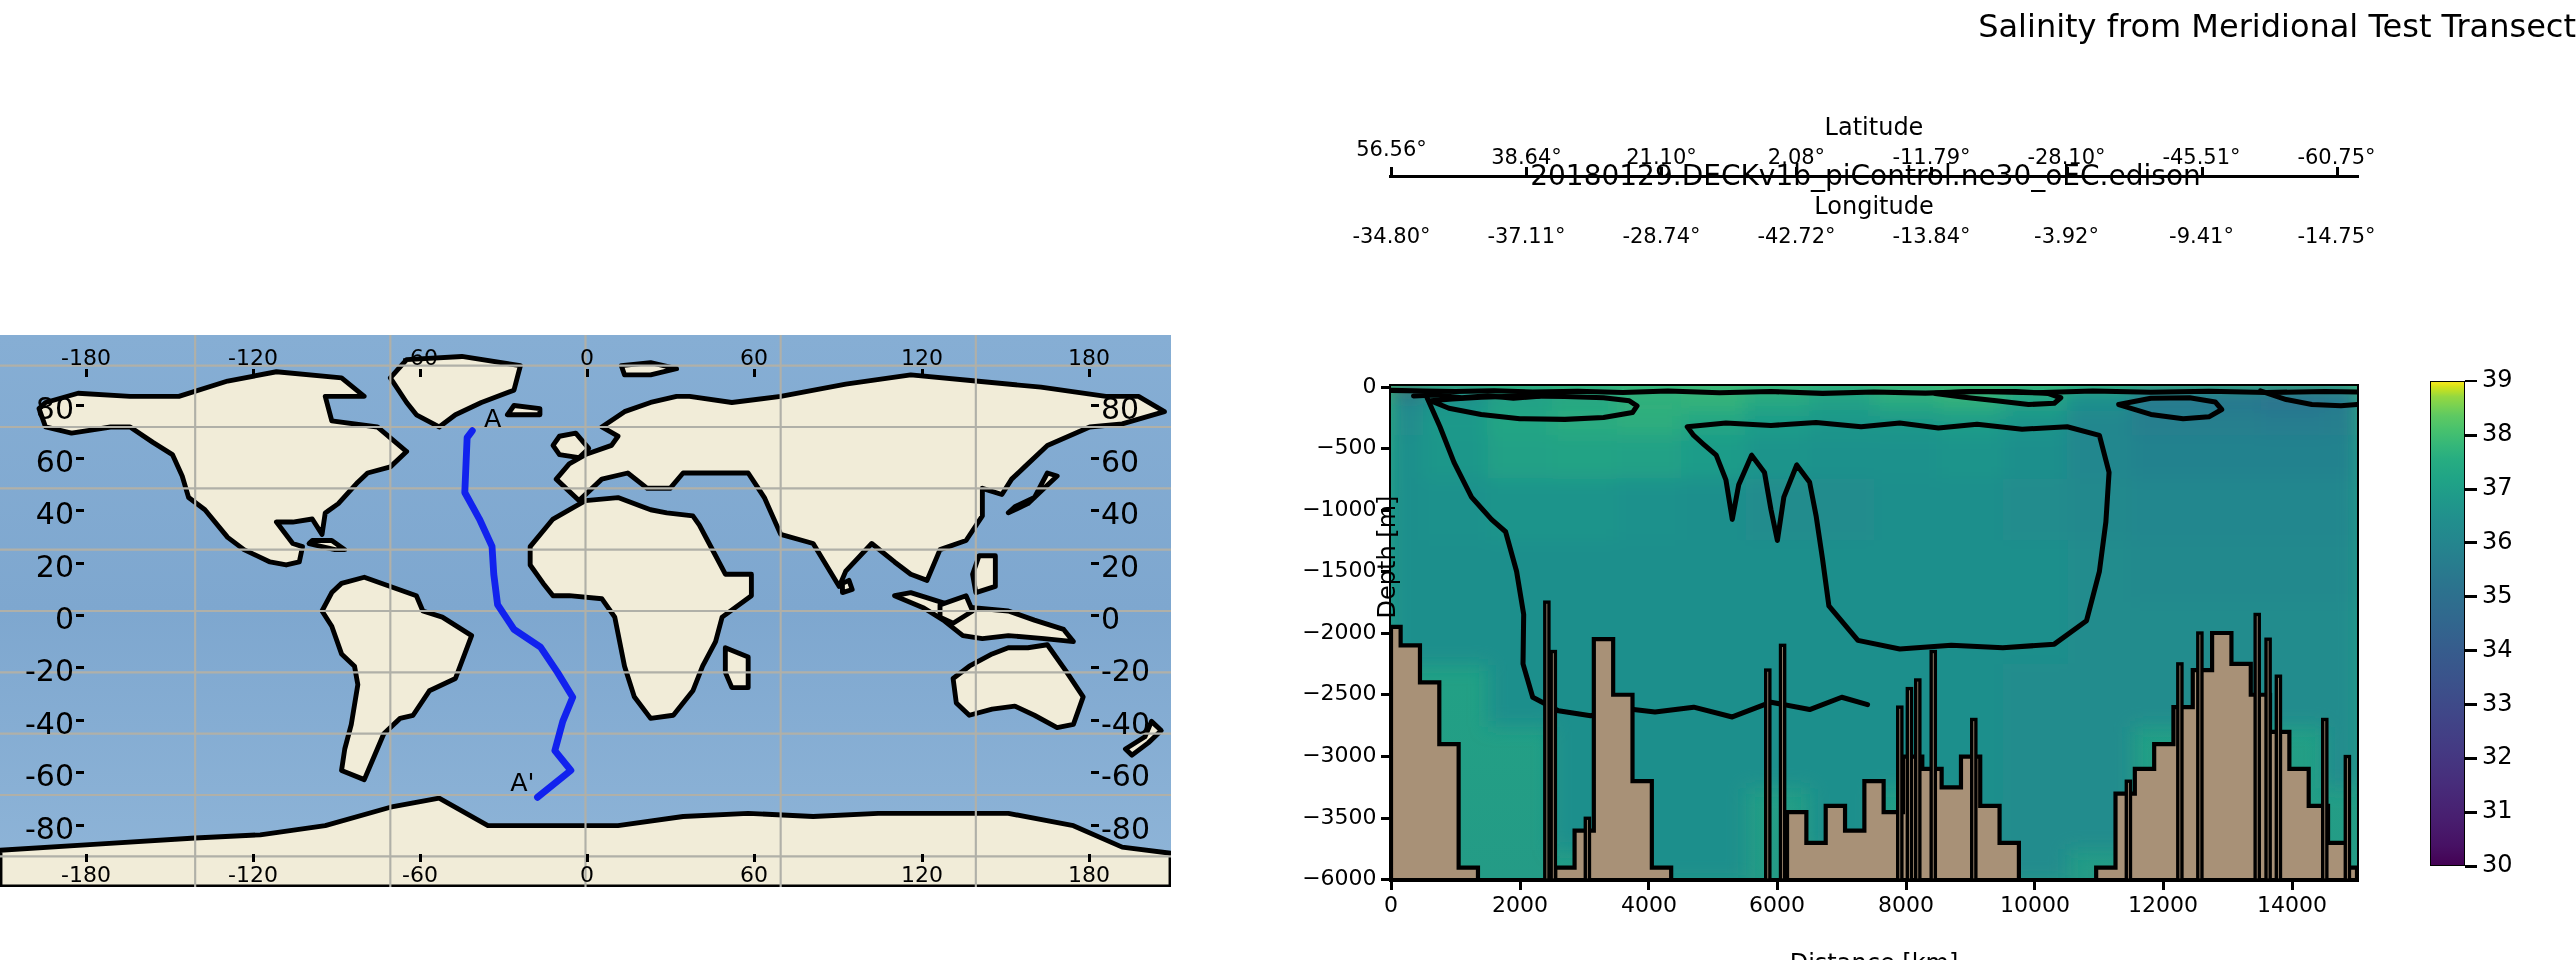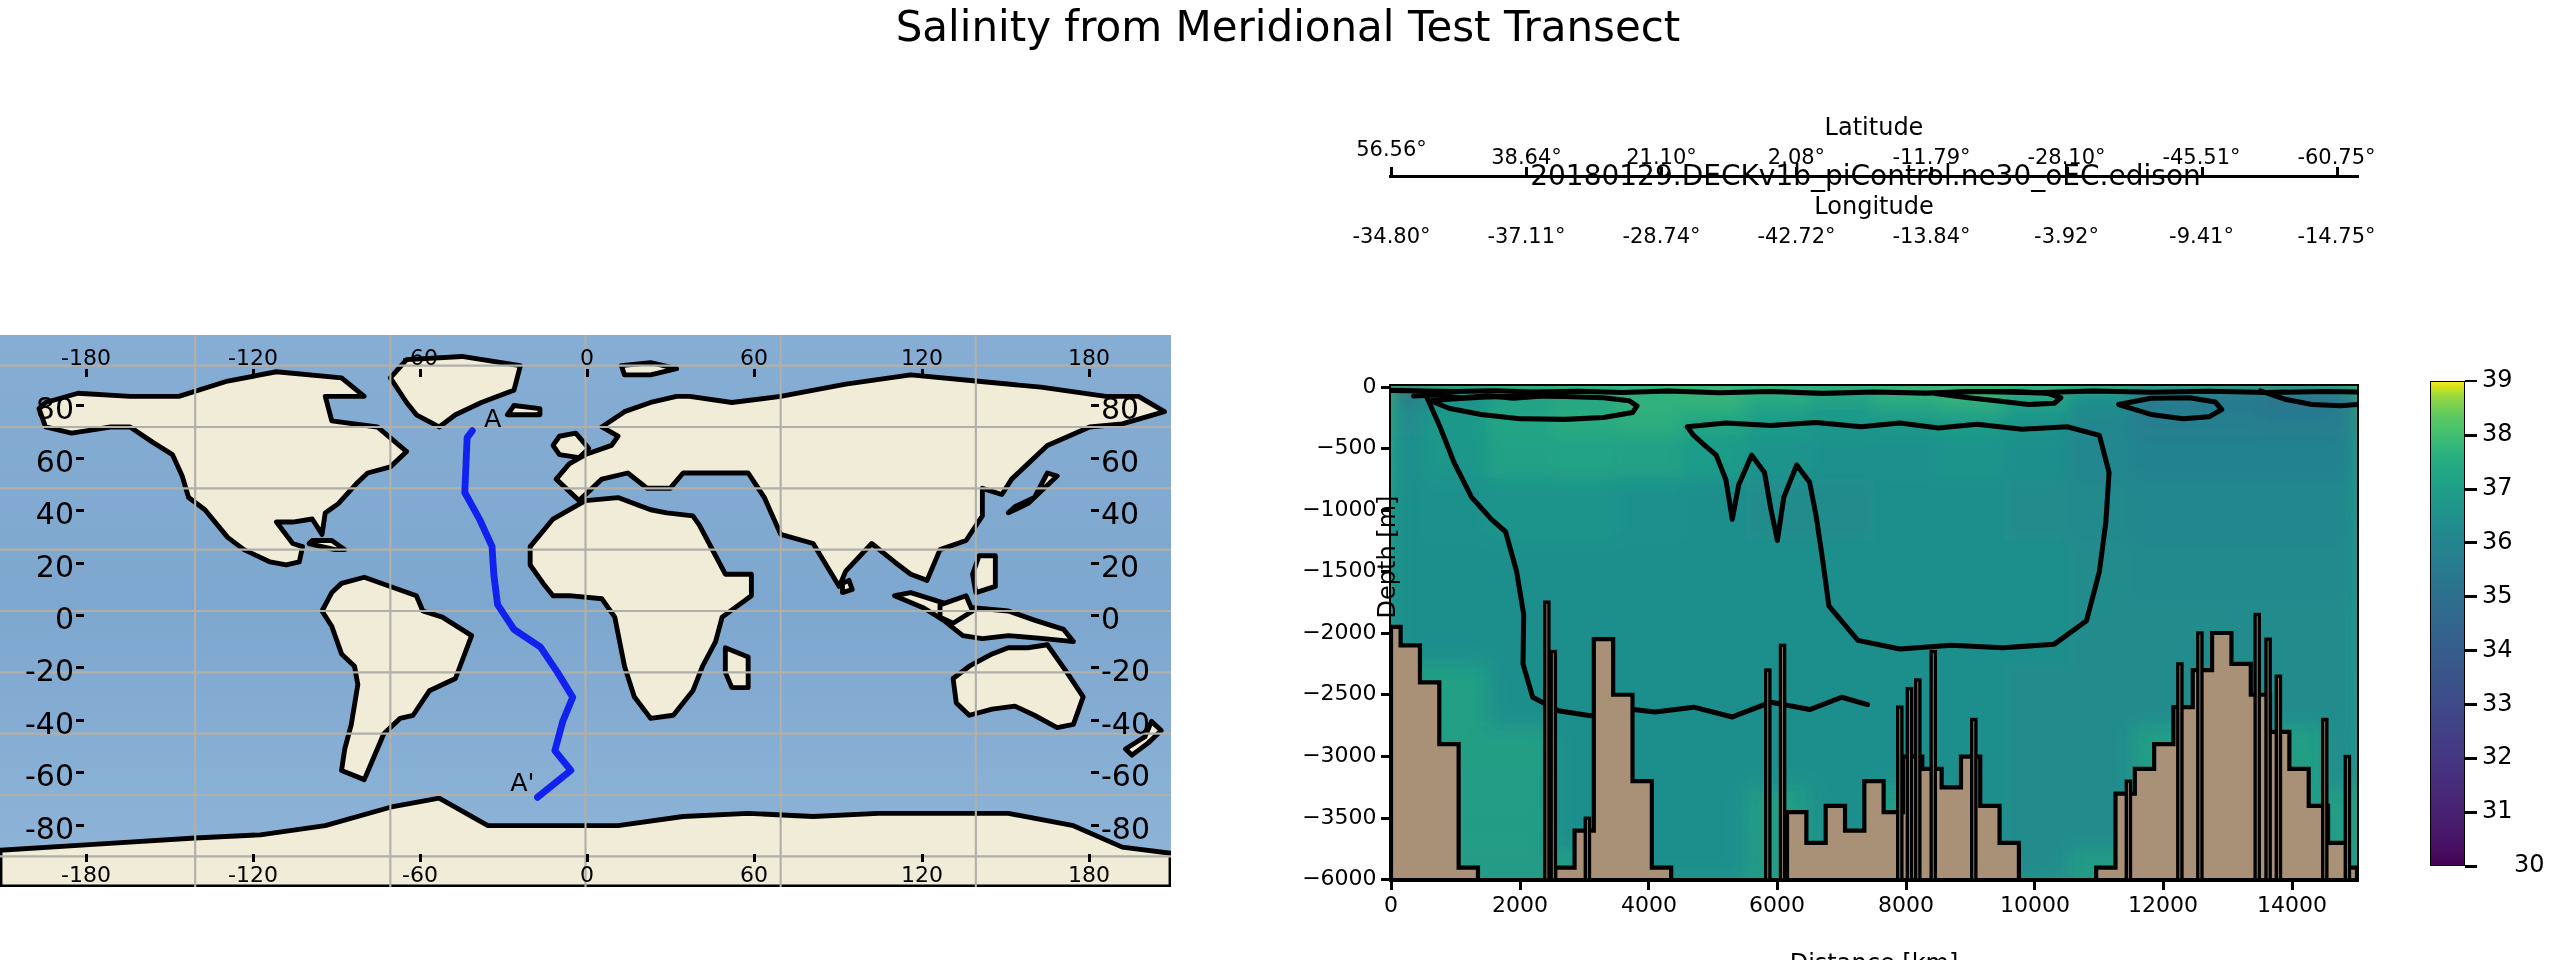--- a/index.html
+++ b/index.html
@@ -2,21 +2,21 @@
 <html style="font-size:13.4px"><head>
 <meta charset="utf-8">
 <style>
   html,body{margin:0;padding:0;background:#ffffff;}
   body{width:2576px;height:961px;position:relative;overflow:hidden;
        font-family:"DejaVu Sans","Liberation Sans",sans-serif;color:#000;}
 
   .abs{position:absolute;}
 
   
-  #suptitle{left:0;top:5px;width:2576px;text-align:center;font-size:42px;line-height:43px;color:#000;}
+  #suptitle{left:0;top:5px;width:2576px;text-align:right;font-size:32px;line-height:43px;color:#000;}
   #suptitle .l2{display:block;}
 
   #panel-title{left:1305px;top:159px;width:1121px;text-align:center;font-size:28px;color:#000;}
 
   
   #map-wrap{left:0px;top:335px;width:1171px;height:552px;}
   #map-axes{left:84px;top:42px;width:1008px;height:477px;border:2.5px solid #000;overflow:hidden;
             background:#7fa8d0;box-sizing:border-box;}
   #map-svg{position:absolute;left:0;top:0;width:100%;height:100%;display:block;}
 
@@ -488,17 +488,17 @@
       <div class="cb-lbl" style="top: 200px;">35</div>
       <div class="cb-tick" style="top: 268px;"></div>
       <div class="cb-lbl" style="top: 254px;">34</div>
       <div class="cb-tick" style="top: 322px;"></div>
       <div class="cb-lbl" style="top: 308px;">33</div>
       <div class="cb-tick" style="top: 376px;"></div>
       <div class="cb-lbl" style="top: 361px;">32</div>
       <div class="cb-tick" style="top: 430px;"></div>
       <div class="cb-lbl" style="top: 415px;">31</div>
       <div class="cb-tick" style="top: 484px;"></div>
-      <div class="cb-lbl" style="top: 469px; margin-left: 32px;">30</div>
+      <div class="cb-lbl" style="top: 469px;">30</div>
     </div>
 
 </div>
 
 
 </body></html>

